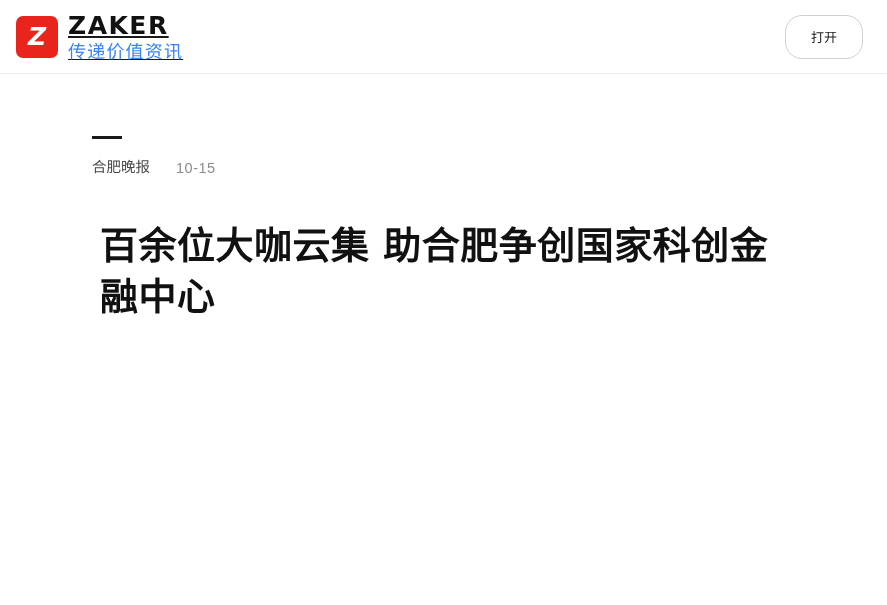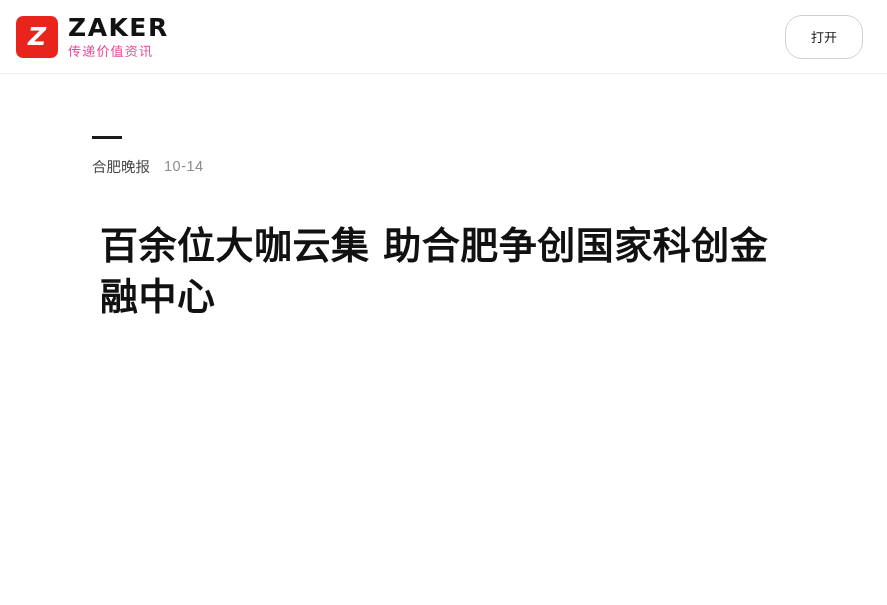--- a/index.html
+++ b/index.html
@@ -45,33 +45,34 @@
     font-weight: bold;
     font-style: italic;
     font-family: "DejaVu Sans", sans-serif;
     line-height: 1;
   }
   .brand-text {
     display: flex;
     flex-direction: column;
     justify-content: center;
     line-height: 1;
+    text-decoration: underline;
   }
   .brand-name {
     font-size: 25px;
     font-weight: bold;
     letter-spacing: 1.5px;
     color: #121212;
     font-family: "DejaVu Sans", sans-serif;
   }
   .brand-tagline {
     margin-top: 5px;
-    font-size: 13px;
+    font-size: 18px;
     letter-spacing: 1.2px;
-    color: #ec4899;
+    color: #3b82f6;
   }
   .open-btn {
     min-width: 78px;
     height: 44px;
     padding: 0 16px;
     border-radius: 17px;
     border: 1px solid #cfcfcf;
     background: #ffffff;
     color: #1a1a1a;
     font-size: 13px;
@@ -89,22 +90,22 @@
   }
   .rule {
     width: 30px;
     height: 3px;
     background: #1a1a1a;
     margin-top: 62px;
   }
   .meta {
     margin-top: 16px;
     display: flex;
-    align-items: center;
-    gap: 14px;
+    align-items: flex-end;
+    gap: 26px;
     font-size: 14.5px;
   }
   .meta-source {
     color: #4a4a4a;
   }
   .meta-date {
     color: #8c8c8c;
     letter-spacing: 0.5px;
   }
   .headline {
@@ -143,18 +144,18 @@
     </div>
   </div>
   <div class="open-btn">打开</div>
 </div>
 
 <div class="article">
   <div class="rule"></div>
 
   <div class="meta">
     <span class="meta-source">合肥晚报</span>
-    <span class="meta-date">10-14</span>
+    <span class="meta-date">10-15</span>
   </div>
 
   <h1 class="headline">百余位大咖云集 助合肥争创国家科创金融中心</h1>
 
 </div>
 
 </body></html>

